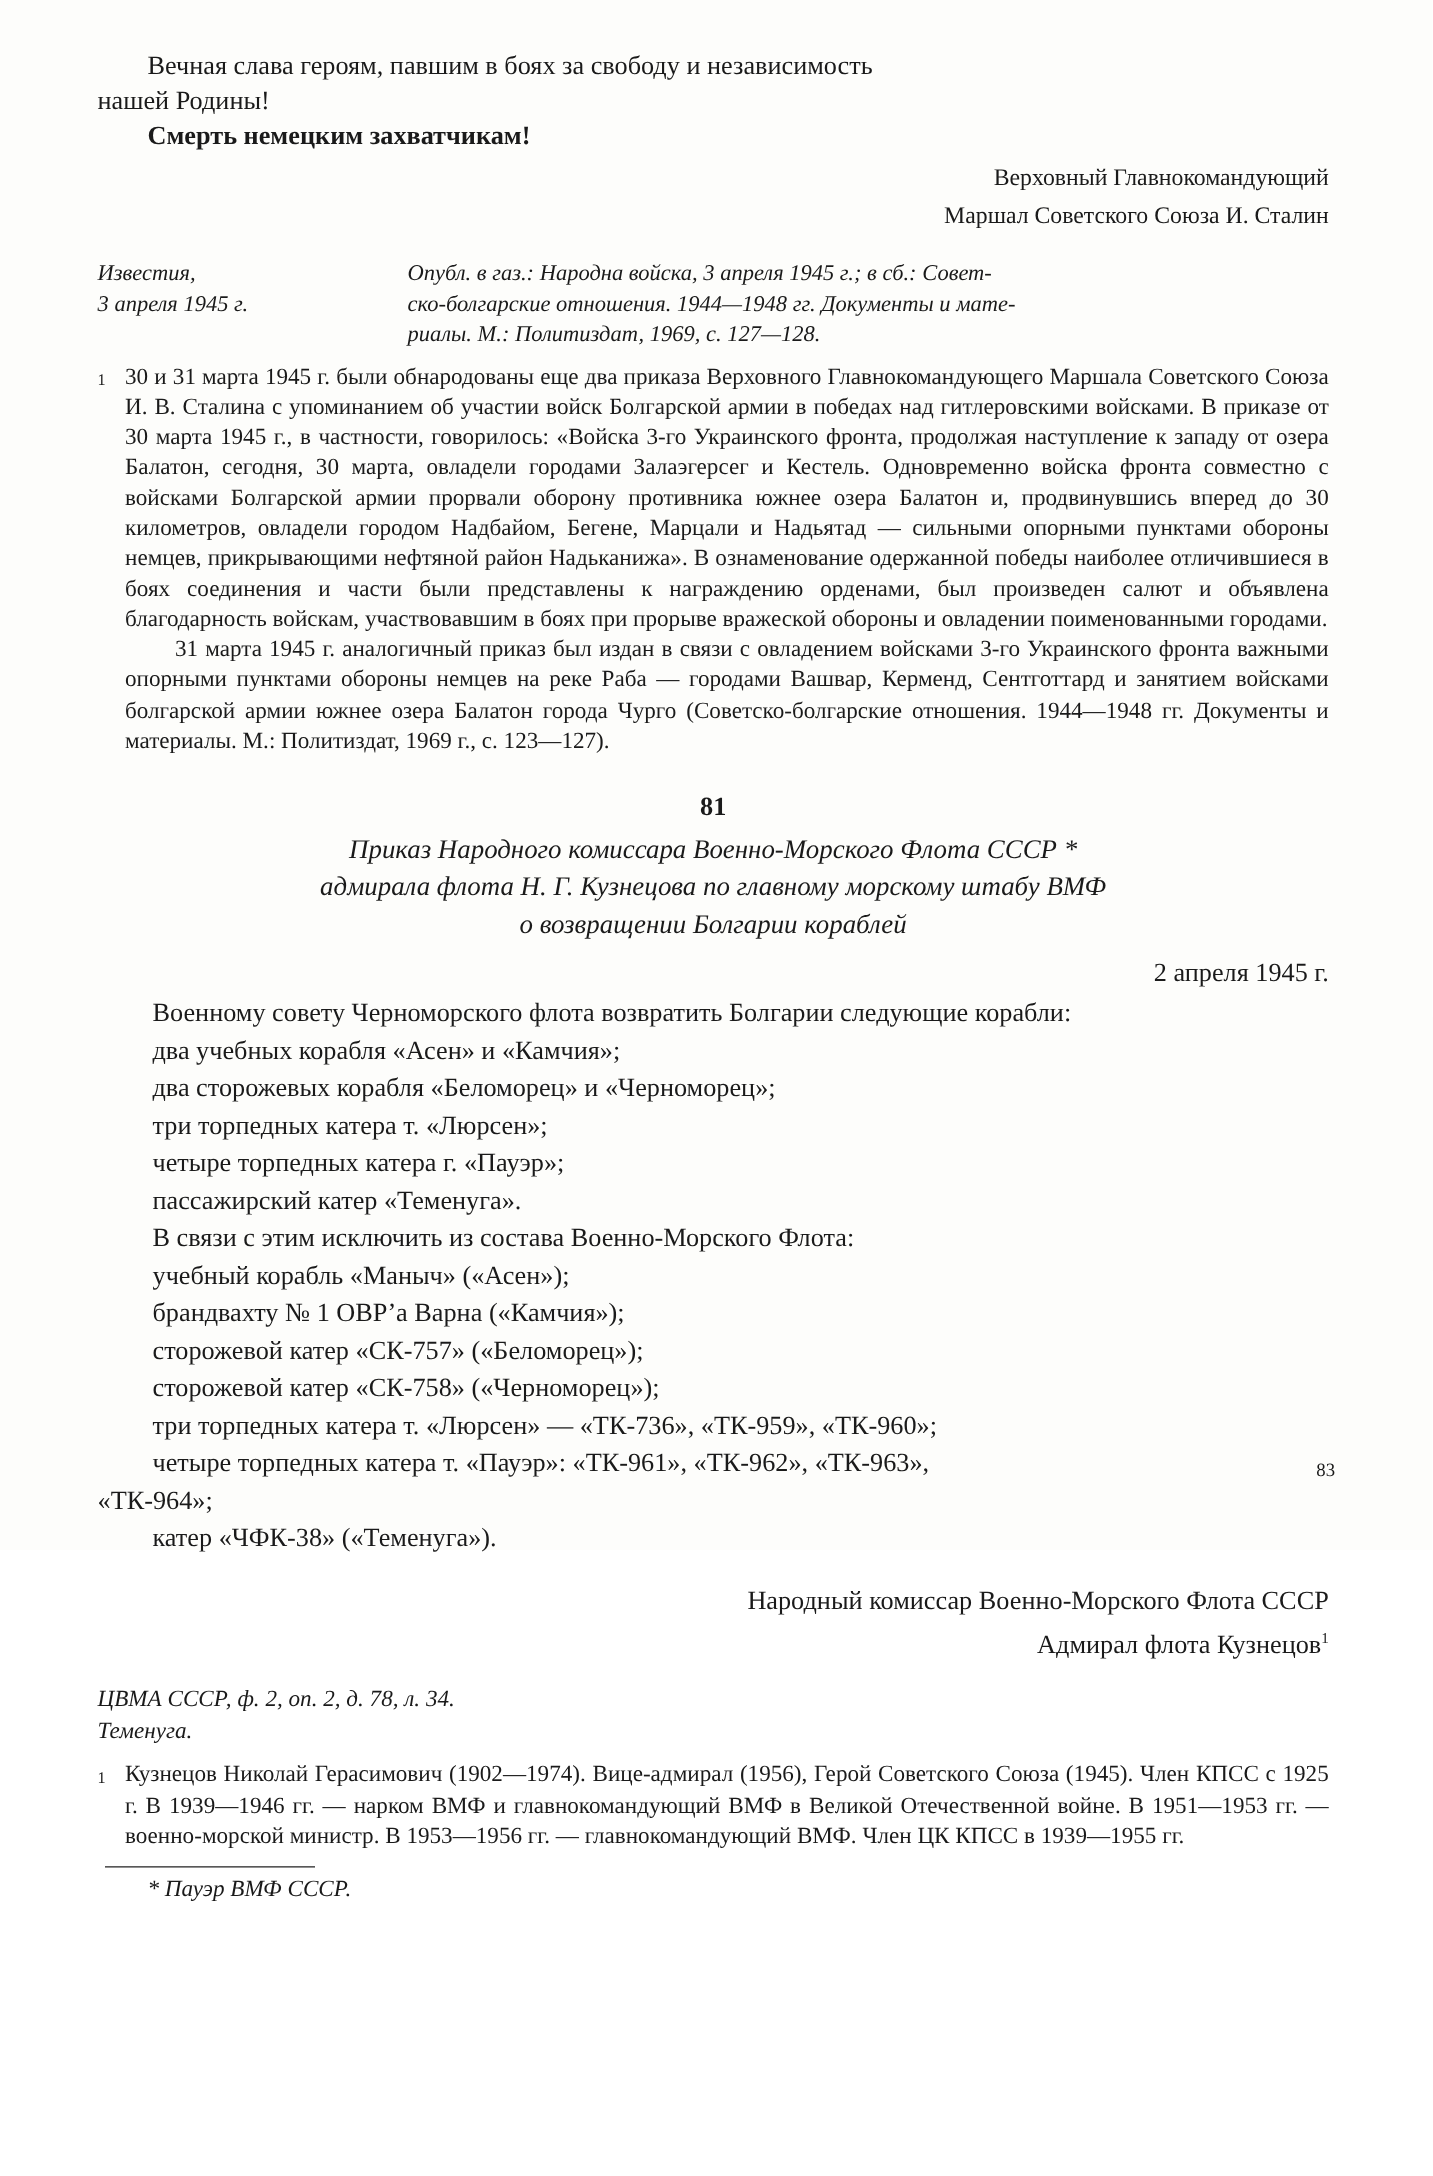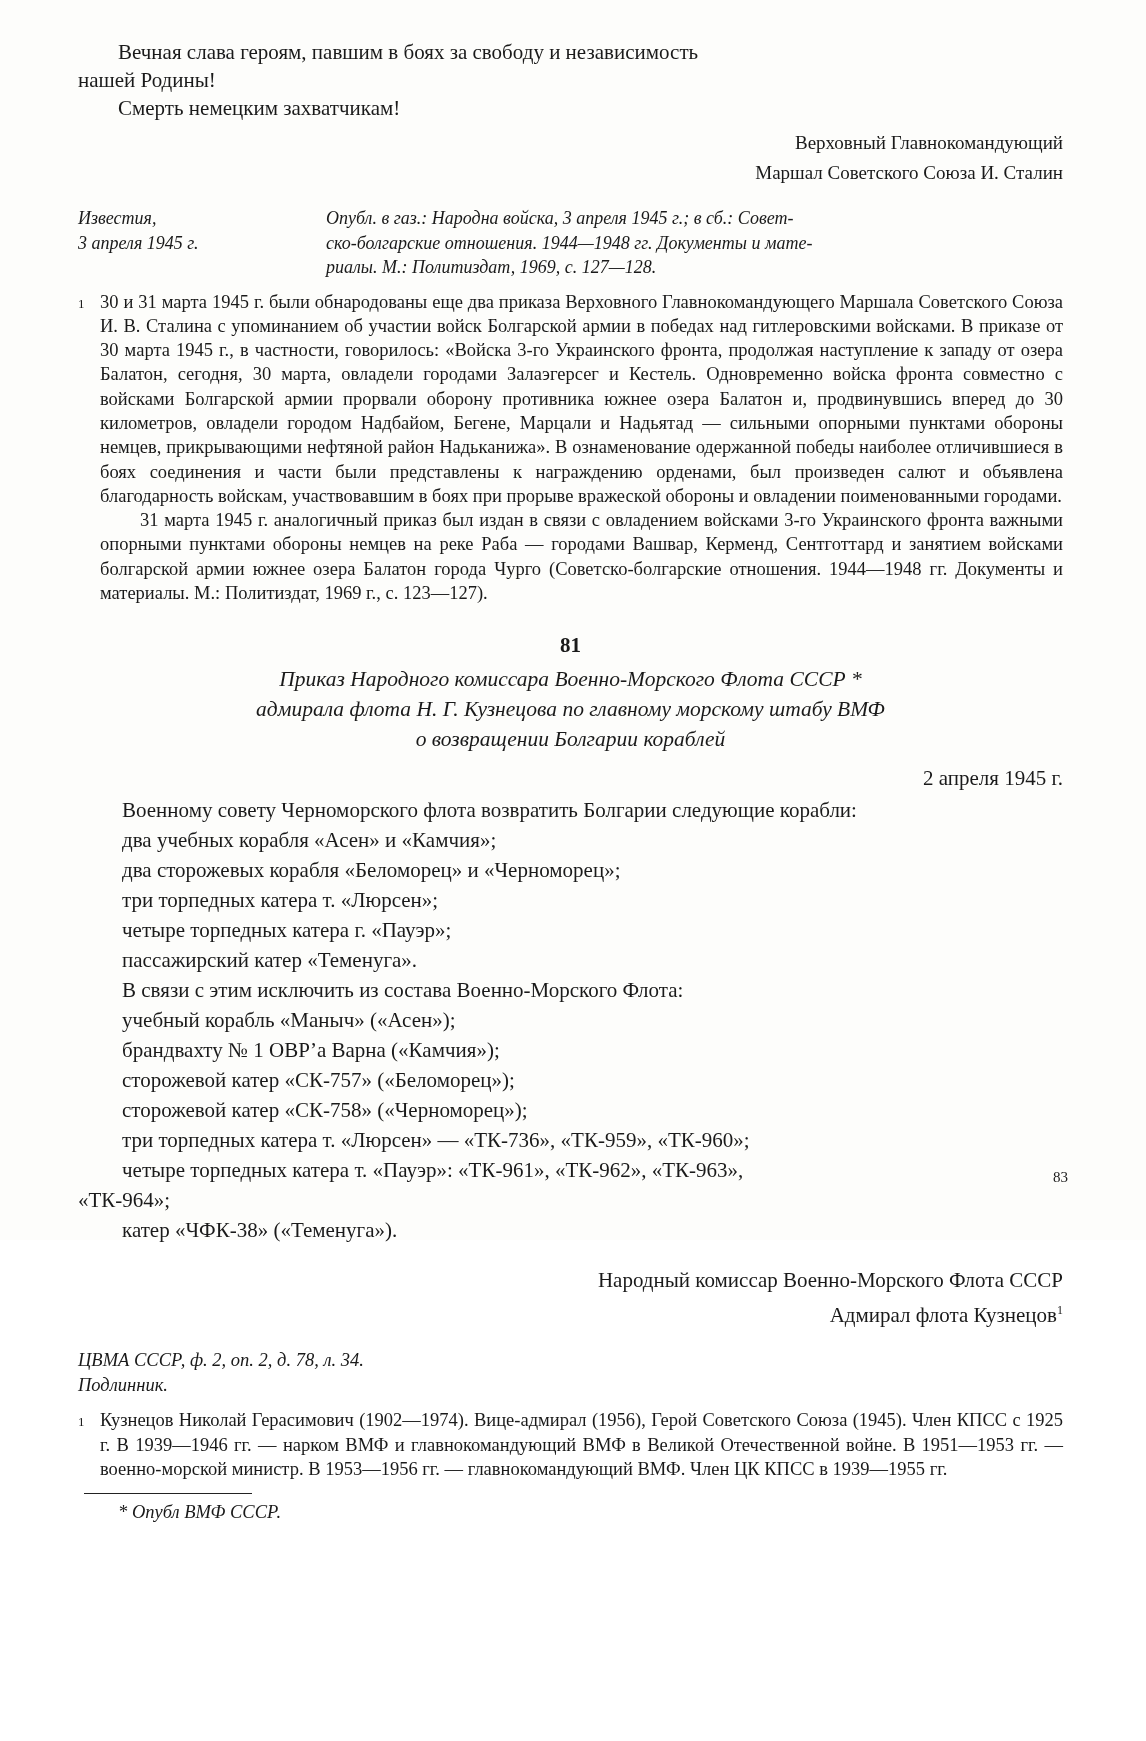--- a/index.html
+++ b/index.html
@@ -161,21 +161,21 @@
 </style>
 </head>
 <body>
 
 <div class="page">
   <div class="content">
 
     <div class="opening">
       <p class="l1 big">Вечная слава героям, павшим в боях за свободу и независимость</p>
       <p class="big">нашей Родины!</p>
-      <p class="big" style="text-indent:40px;">Смерть немецким захватчикам!</p>
+      <p class="big" style="text-indent:40px;font-weight:bold;">Смерть немецким захватчикам!</p>
     </div>
 
     <div class="signature">
       <div>Верховный Главнокомандующий</div>
       <div>Маршал Советского Союза И. Сталин</div>
     </div>
 
     <div class="cite">
       <div class="left">
         <div>Известия,</div>
@@ -224,26 +224,26 @@
       <p class="li">катер «ЧФК-38» («Теменуга»).</p>
     </div>
 
     <div class="sign-block">
       <div>Народный комиссар Военно-Морского Флота СССР</div>
       <div><span>Адмирал флота Кузнецов</span><sup style="font-size:12px;">1</sup></div>
     </div>
 
     <div class="archive">
       <div>ЦВМА СССР, ф. 2, оп. 2, д. 78, л. 34.</div>
-      <div>Подлинник.</div>
+      <div>Теменуга.</div>
     </div>
 
     <div class="notes">
       <div class="marker">1</div>
       <div class="body">Кузнецов Николай Герасимович (1902—1974). Вице-адмирал (1956), Герой Советского Союза (1945). Член КПСС с 1925 г. В 1939—1946 гг. — нарком ВМФ и главнокомандующий ВМФ в Великой Отечественной войне. В 1951—1953 гг. — военно-морской министр. В 1953—1956 гг. — главнокомандующий ВМФ. Член ЦК КПСС в 1939—1955 гг.</div>
     </div>
 
     <div class="rule"></div>
-    <div class="star-note">* Опубл ВМФ СССР.</div>
+    <div class="star-note">* Пауэр ВМФ СССР.</div>
 
   </div>
   <div class="pageno">83</div>
 </div>
 
 </body></html>

